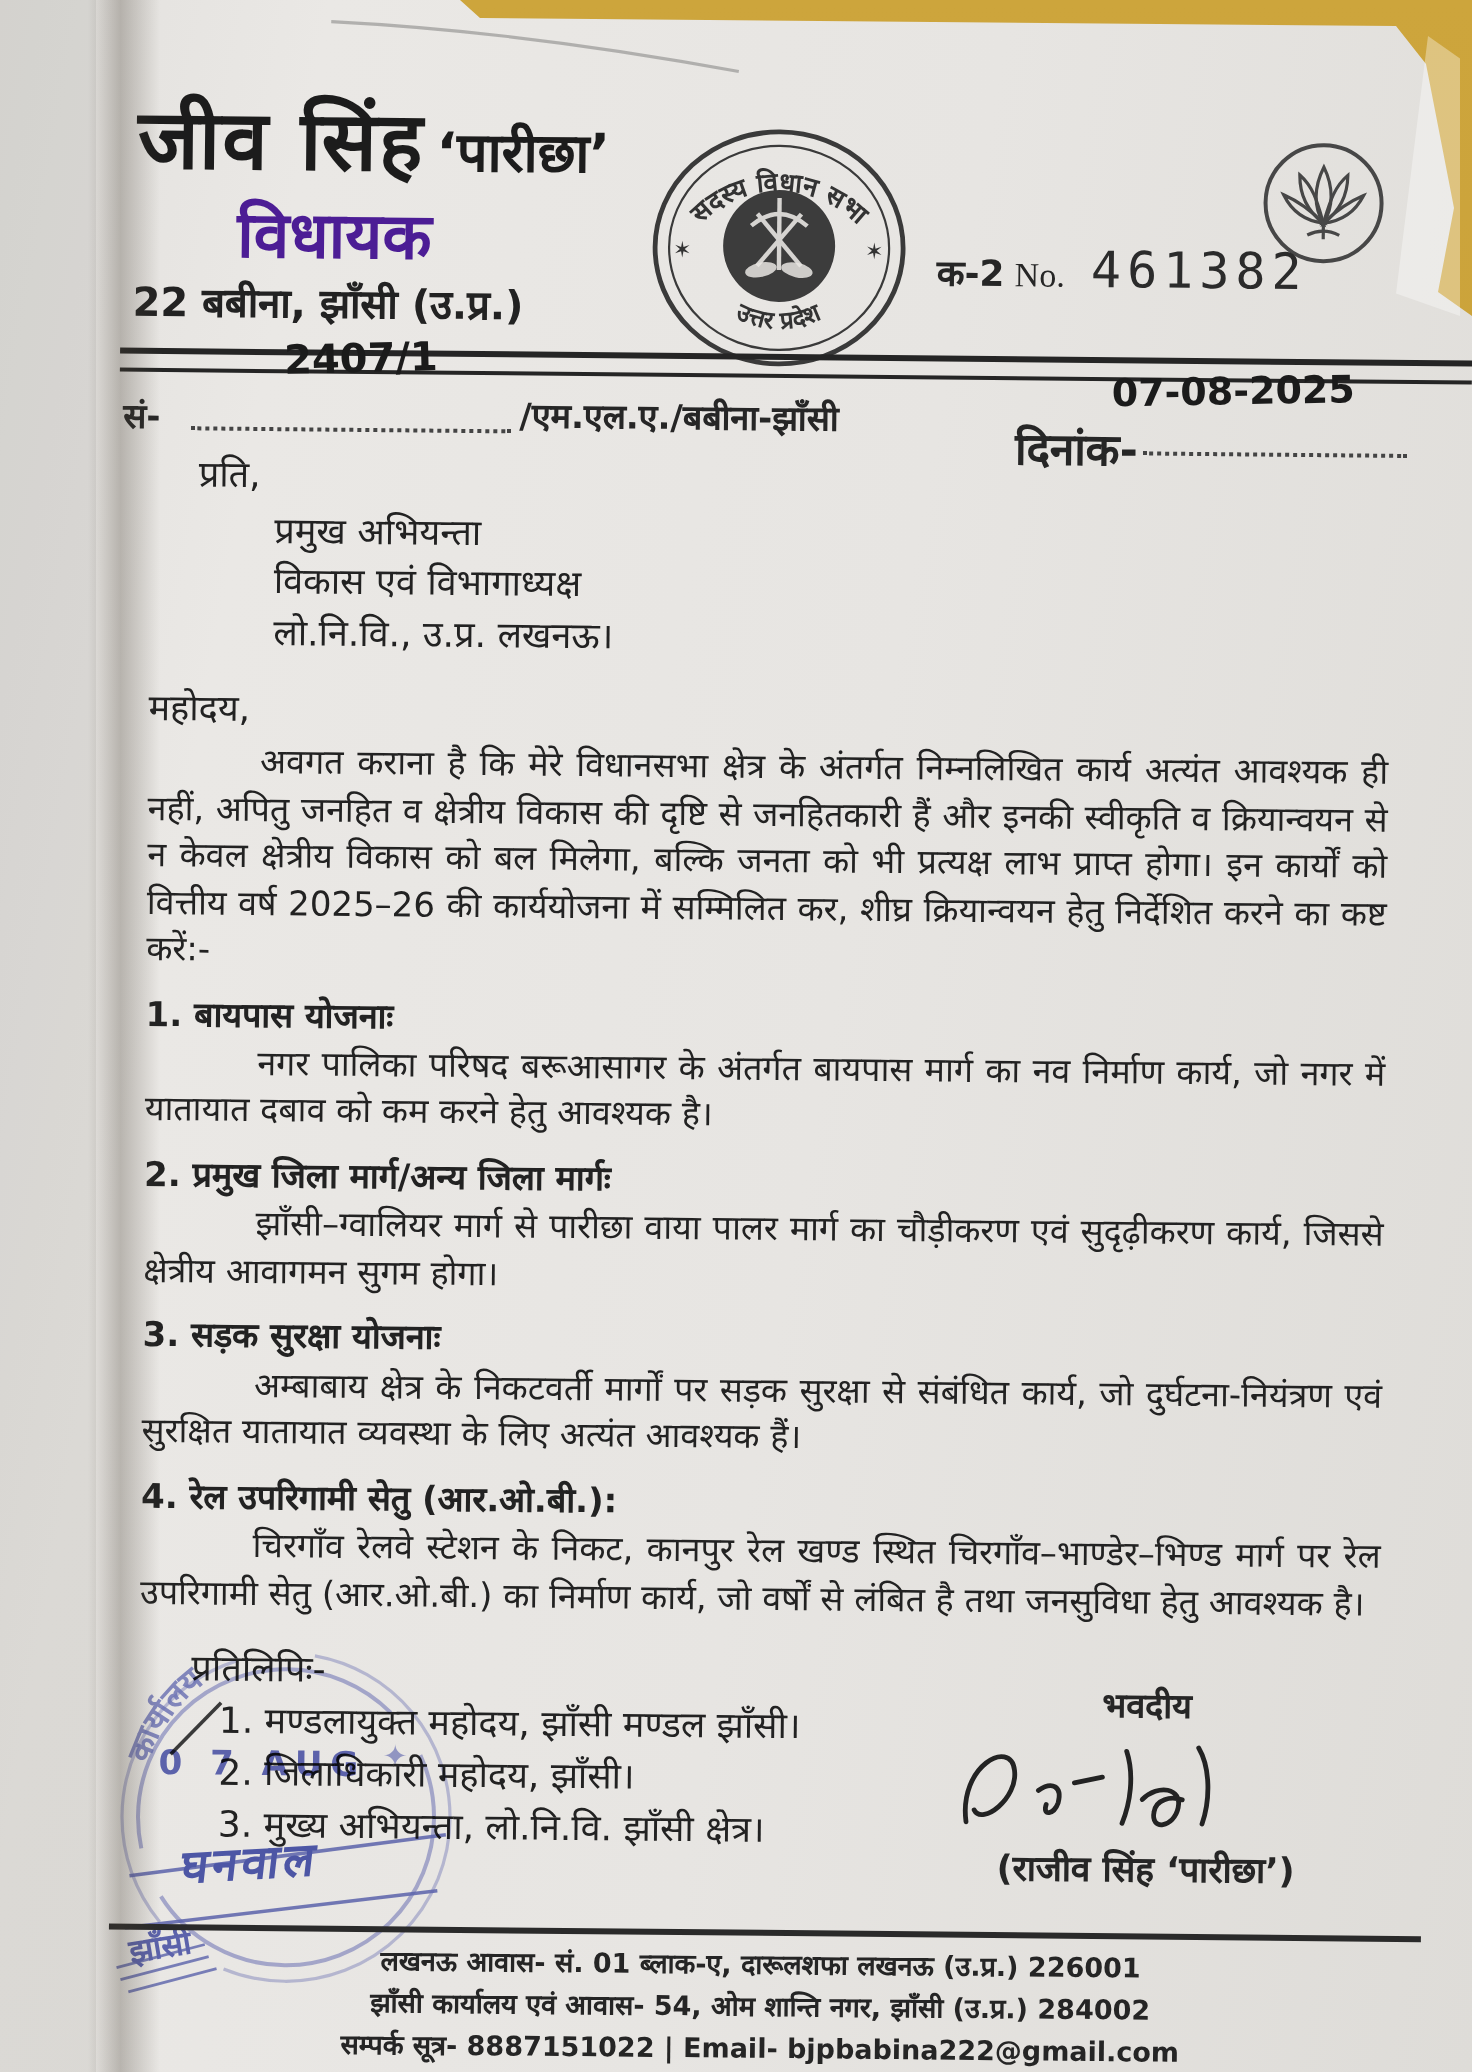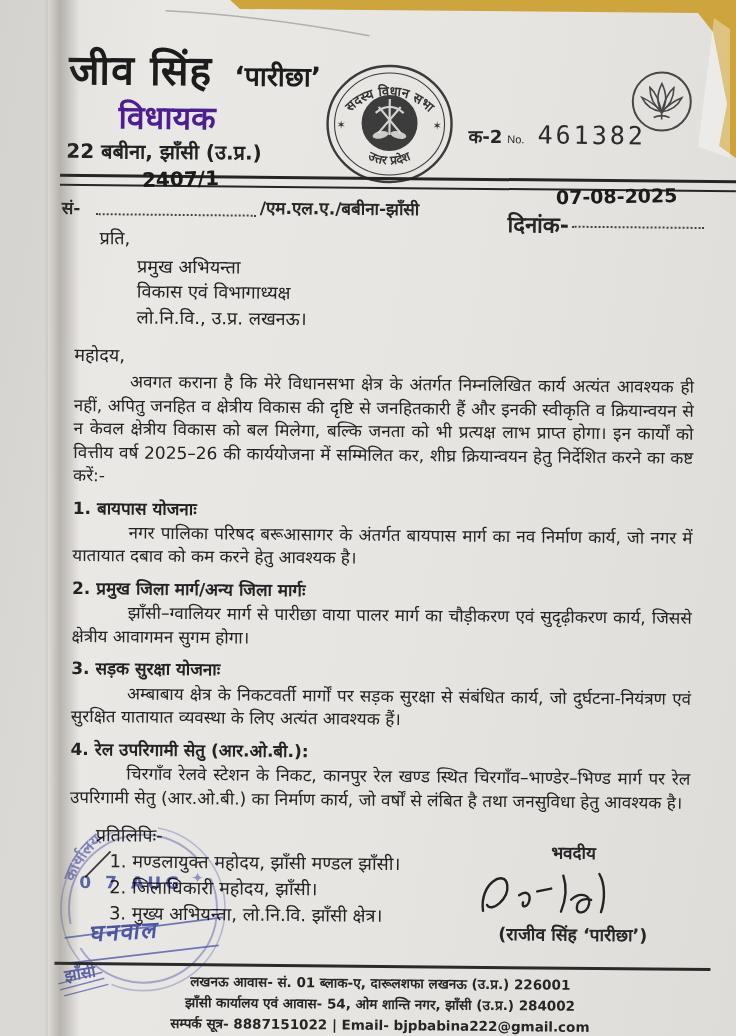--- a/index.html
+++ b/index.html
@@ -15,28 +15,28 @@
   }
   .left-sheet{position:absolute;left:0;top:0;bottom:0;width:48px;background:rgba(90,85,75,.10);}
   .fold{position:absolute;left:44px;top:0;bottom:0;width:36px;
     background:linear-gradient(90deg,rgba(90,80,65,0) 0%,rgba(70,62,50,.30) 45%,rgba(90,80,65,0) 100%);}
   .corner-sheet{position:absolute;right:6px;top:18px;width:40px;height:140px;background:rgba(255,255,255,.35);
     clip-path:polygon(60% 0,100% 8%,100% 100%,20% 92%);}
   .tilt{position:absolute;inset:0;transform:rotate(.55deg);transform-origin:80px 180px;}
   
   .lh-name{position:absolute;left:68px;top:40px;white-space:nowrap;color:#1c1c1c;}
   .lh-name .main{font-size:41px;font-weight:700;letter-spacing:1px;}
-  .lh-name .suffix{font-size:27px;font-weight:700;margin-left:22px;text-align:center;}
+  .lh-name .suffix{font-size:27px;font-weight:700;margin-left:6px;text-align:center;}
   .lh-role{position:absolute;left:118px;top:94px;font-size:32px;font-weight:700;color:#4c1d95;}
   .lh-addr{position:absolute;left:66px;top:137px;font-size:20px;font-weight:700;color:#222;}
   .seal{position:absolute;left:324px;top:60px;width:130px;height:122px;}
   .lotus{position:absolute;left:629px;top:64px;width:64px;height:64px;}
   .serial{position:absolute;left:468px;top:116px;white-space:nowrap;}
   .serial .lbl{font-size:18px;font-weight:700;}
-  .serial .no-word{font-size:11px;font-family:Liberation Sans, sans-serif;}
+  .serial .no-word{font-size:17px;font-family:Liberation Serif, serif;}
   .serial .num{font-size:25px;font-family:"DejaVu Sans Mono",monospace;letter-spacing:3px;margin-left:8px;color:#2b2b2b;}
   .rule-double{position:absolute;left:60px;right:0;top:174px;height:7px;border-top:3px solid #252525;border-bottom:2px solid #252525;}
   .pen-curve{position:absolute;left:150px;top:2px;width:260px;height:40px;}
   
   .ref-label{position:absolute;left:62px;top:196px;font-size:17px;font-weight:700;}
   .ref-dots{position:absolute;left:96px;top:197px;width:160px;height:16px;border-bottom:2px dotted #444;}
   .ref-hand{position:absolute;left:142px;top:166px;font-size:20px;font-weight:700;transform:rotate(-2deg);color:#1b1b1b;}
   .ref-suffix{position:absolute;left:260px;top:194px;font-size:17px;font-weight:700;}
   .date-label{position:absolute;left:508px;top:204px;font-size:22px;font-weight:700;}
   .date-dots{position:absolute;left:572px;top:205px;width:132px;height:16px;border-bottom:2px dotted #444;}

